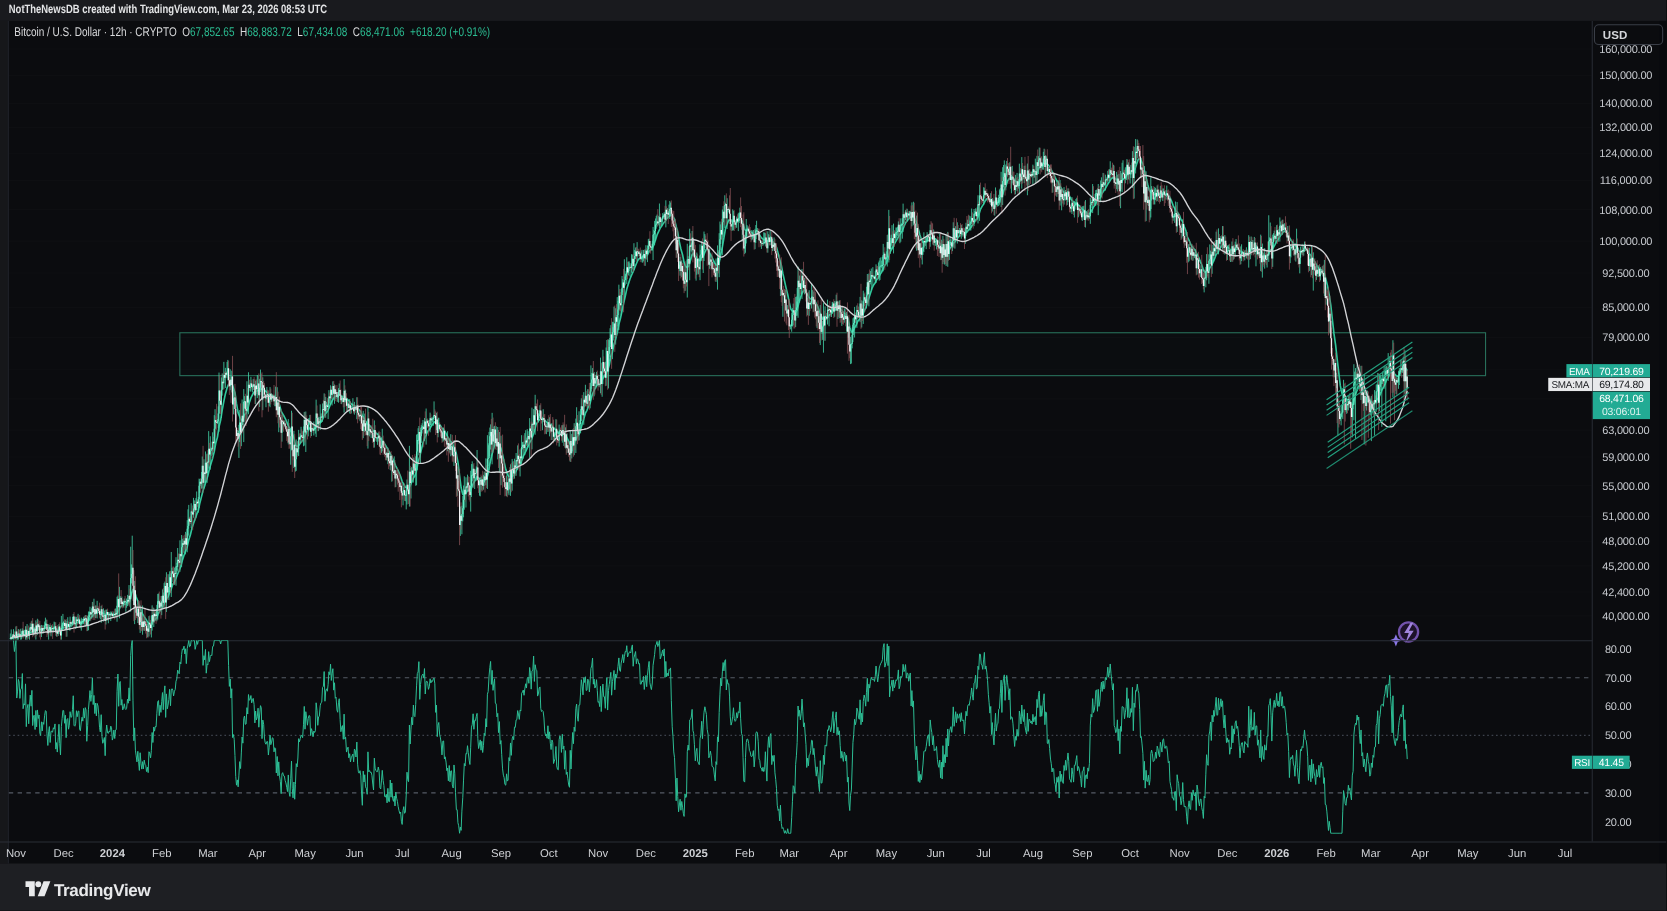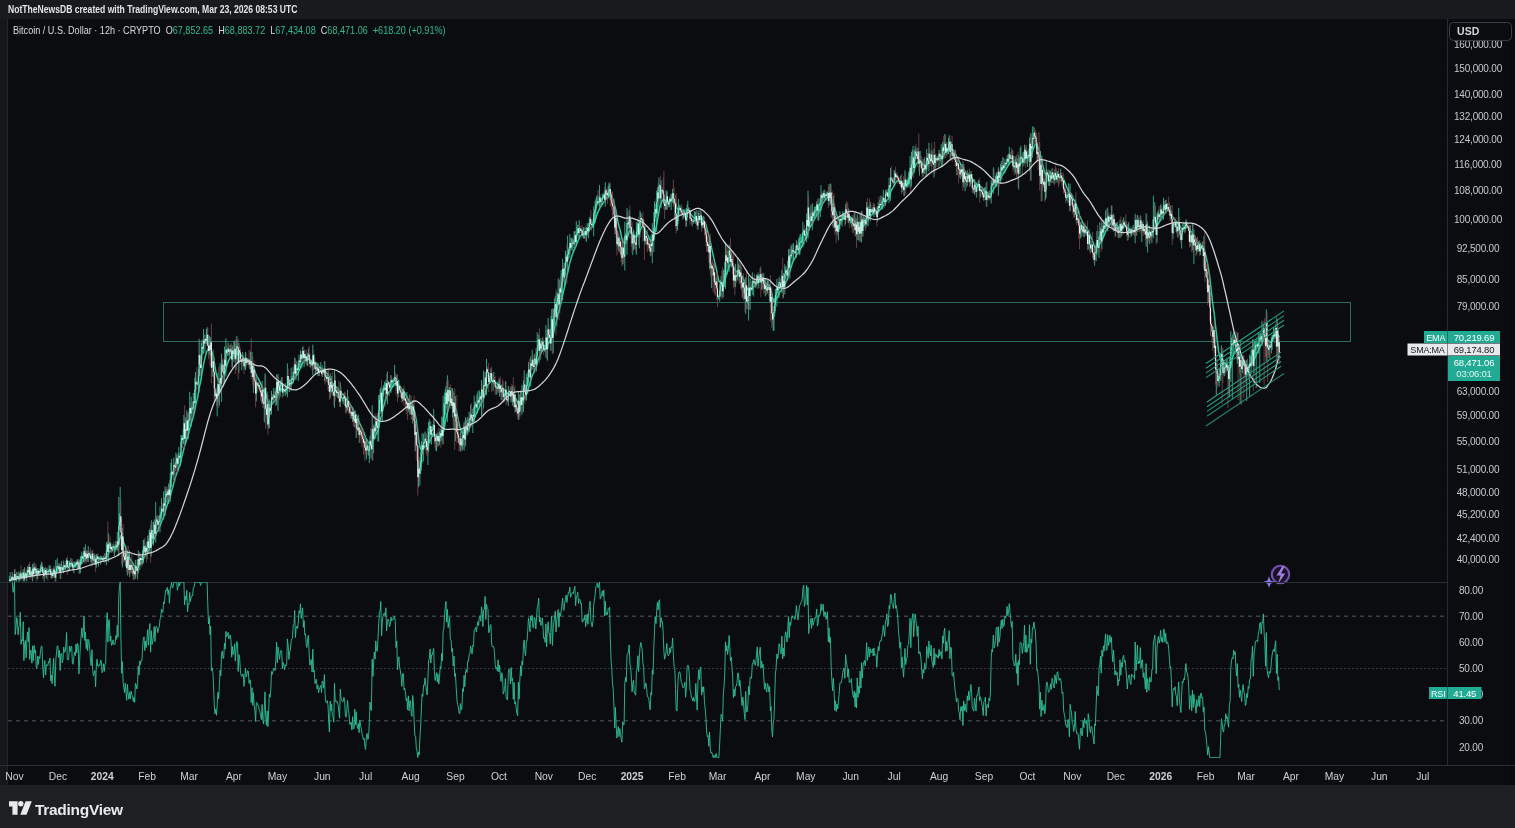--- a/index.html
+++ b/index.html
@@ -149,21 +149,21 @@
 <text x="1474" y="377" fill="rgba(255,255,255,0.85)" font-size="9.5px" text-anchor="middle" letter-spacing="-0.2">03:06:01</text>
 <rect x="1429" y="687" width="18.5" height="12" fill="#22ab94"></rect>
       <text x="1438.25" y="696.5" fill="#fff" font-size="9px" text-anchor="middle" letter-spacing="-0.2">RSI</text>
 <rect x="1448" y="687" width="33.5" height="12" fill="#22ab94"></rect>
       <text x="1464.75" y="696.5" fill="#fff" font-size="9.5px" text-anchor="middle" letter-spacing="-0.2">41.45</text>
 <rect x="1449.5" y="22.5" width="62" height="18" rx="4" fill="none" stroke="#3a3e47" stroke-width="1"></rect>
 <text x="1457" y="35" fill="#d3d5d9" font-size="10.5px" font-weight="bold" letter-spacing="0.1">USD</text>
 </svg></div>
 <div class="abs" style="left:8px;top:3px;color:#e3e4e6;font-size:11px;font-weight:600;transform:scaleX(0.78);transform-origin:0 50%;white-space:pre">NotTheNewsDB created with TradingView.com, Mar 23, 2026 08:53 UTC</div>
 <div class="abs" style="left:13px;top:24px;color:#d9dadc;font-size:11.5px;transform:scaleX(0.79);transform-origin:0 50%;white-space:pre">Bitcoin / U.S. Dollar · 12h · CRYPTO  <span style="color:#d9dadc">O</span><span style="color:#2bbd92">67,852.65  </span><span style="color:#d9dadc">H</span><span style="color:#2bbd92">68,883.72  </span><span style="color:#d9dadc">L</span><span style="color:#2bbd92">67,434.08  </span><span style="color:#d9dadc">C</span><span style="color:#2bbd92">68,471.06  +618.20 (+0.91%)</span></div>
-<div class="abs" style="left:9px;top:799px">
+<div class="abs" style="left:23px;top:799px">
 <svg width="120" height="20" viewBox="0 0 120 20">
 <g fill="#e8e9eb">
 <path d="M0 2.2 h8.6 v13.6 h-5.2 v-8.4 H0 z"></path>
 <circle cx="11.8" cy="4.8" r="2.7"></circle>
 <path d="M11.3 15.8 l5.3 -13.6 h6.2 l-5.3 13.6 z"></path>
 </g>
 <text x="26" y="15.5" fill="#e8e9eb" font-family="'Liberation Sans',sans-serif" font-size="15.5px" font-weight="bold" letter-spacing="-0.3">TradingView</text>
 </svg>
 </div>
 </body></html>

